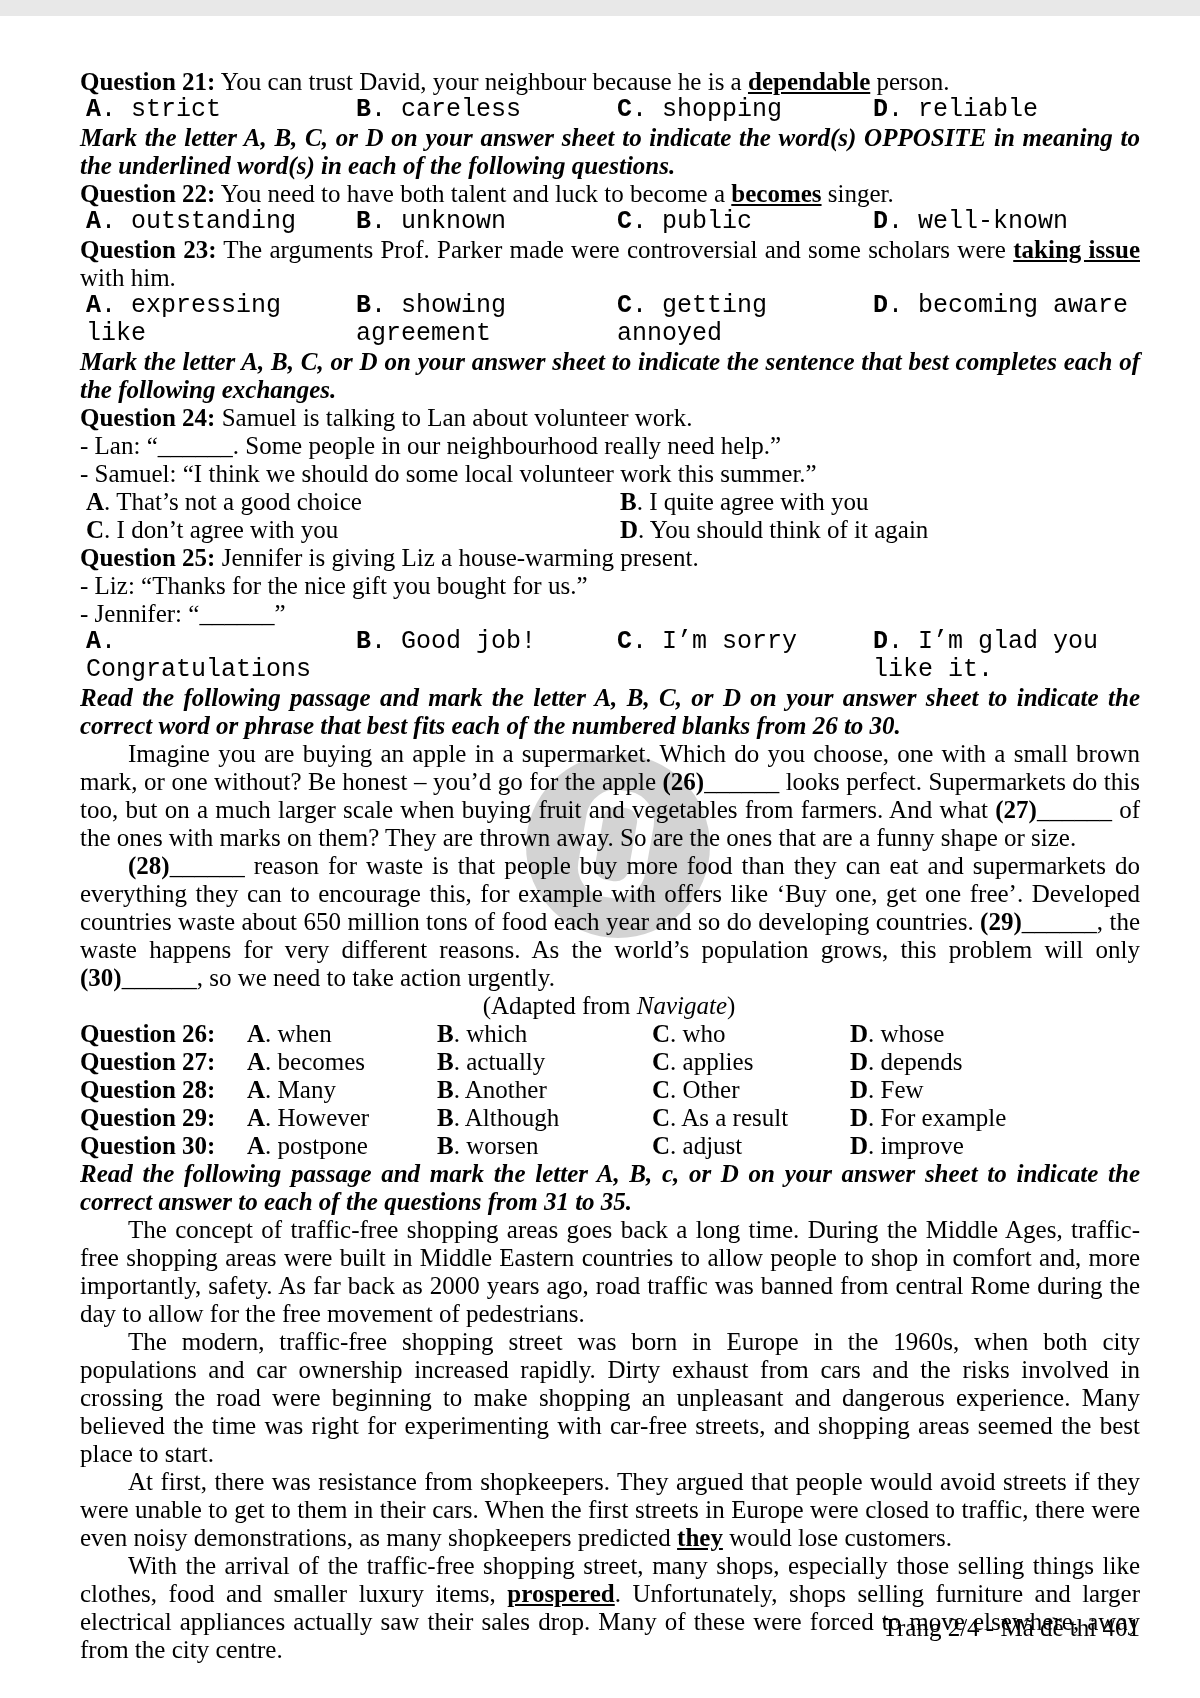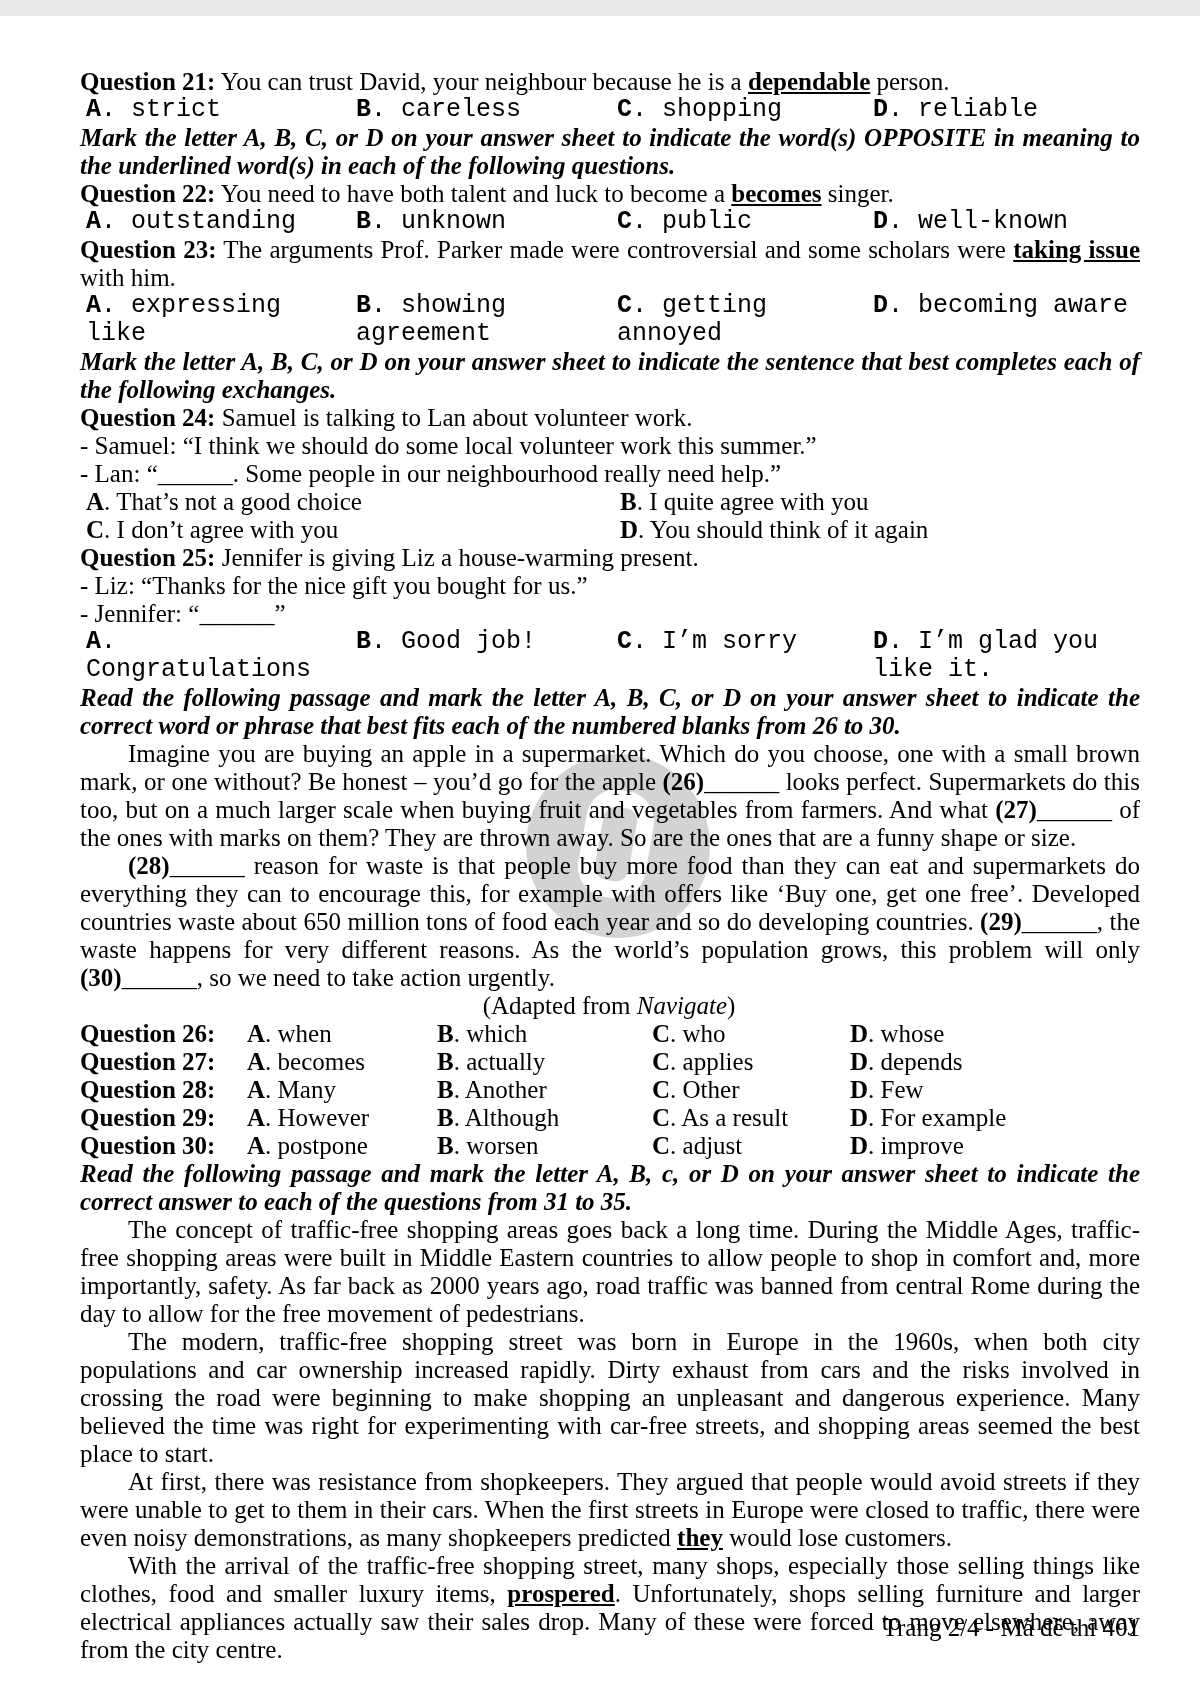--- a/index.html
+++ b/index.html
@@ -73,22 +73,22 @@
       </div>
       <p class="line just"><b class="qlabel">Question 23:</b><span> The arguments Prof. Parker made were controversial and some scholars were </span><span class="s-bu">taking issue</span><span> with him.</span></p>
       <div class="opt4">
         <div><b class="optletter">A</b><span>. </span><span>expressing like</span></div>
         <div><b class="optletter">B</b><span>. </span><span>showing agreement</span></div>
         <div><b class="optletter">C</b><span>. </span><span>getting annoyed</span></div>
         <div><b class="optletter">D</b><span>. </span><span>becoming aware</span></div>
       </div>
       <p class="line instr"><span>Mark the letter A, B, C, or D on your answer sheet to indicate the sentence that best completes each of the following exchanges.</span></p>
       <p class="line just"><b class="qlabel">Question 24:</b><span> Samuel is talking to Lan about volunteer work.</span></p>
+      <p class="line"><span>- Lan: “______. Some people in our neighbourhood really need help.”</span></p>
       <p class="line"><span>- Samuel: “I think we should do some local volunteer work this summer.”</span></p>
-      <p class="line"><span>- Lan: “______. Some people in our neighbourhood really need help.”</span></p>
       <div class="opt2">
         <div><b class="optletter">A</b><span>. </span><span>That’s not a good choice</span></div>
         <div><b class="optletter">B</b><span>. </span><span>I quite agree with you</span></div>
       </div>
       <div class="opt2">
         <div><b class="optletter">C</b><span>. </span><span>I don’t agree with you</span></div>
         <div><b class="optletter">D</b><span>. </span><span>You should think of it again</span></div>
       </div>
       <p class="line just"><b class="qlabel">Question 25:</b><span> Jennifer is giving Liz a house-warming present.</span></p>
       <p class="line"><span>- Liz: “Thanks for the nice gift you bought for us.”</span></p>

